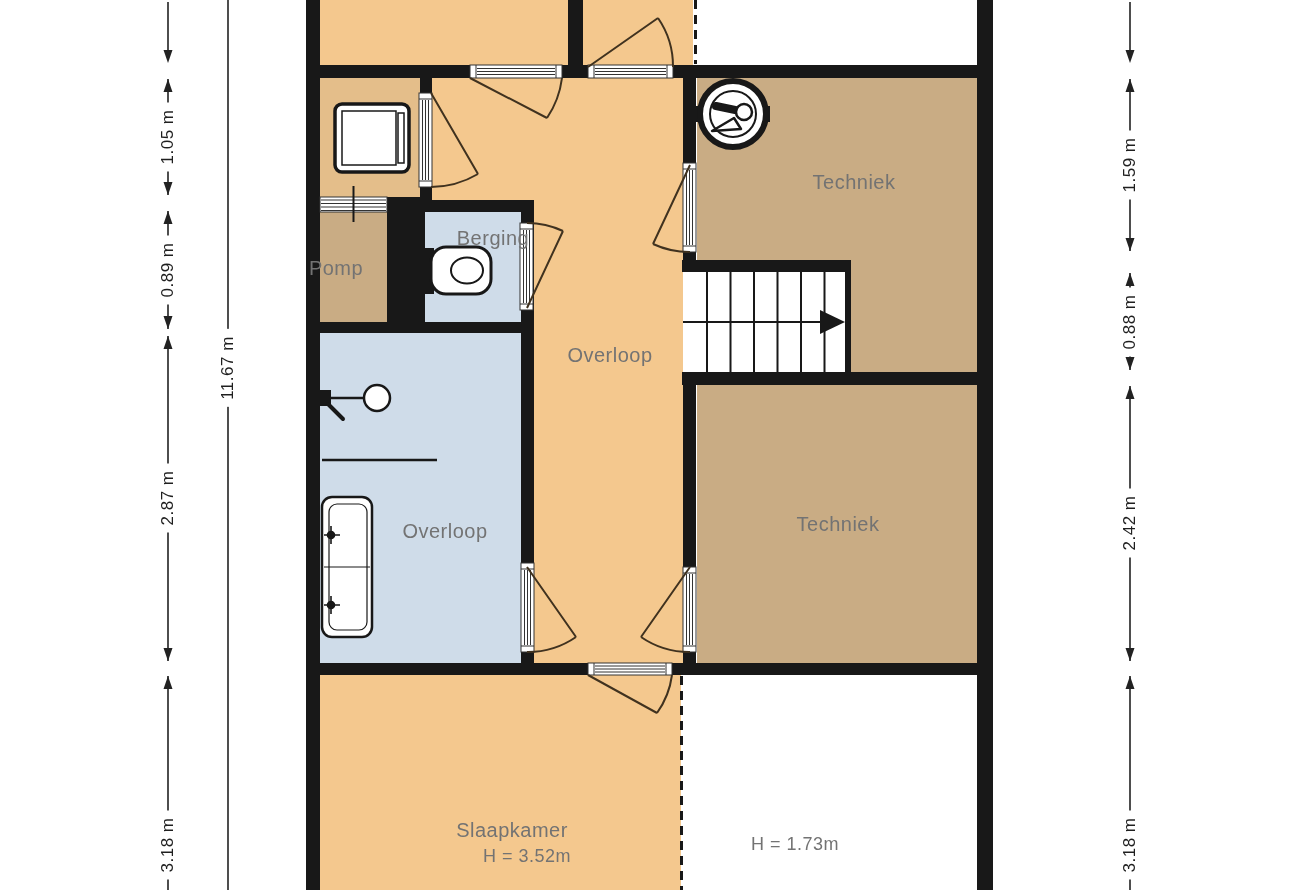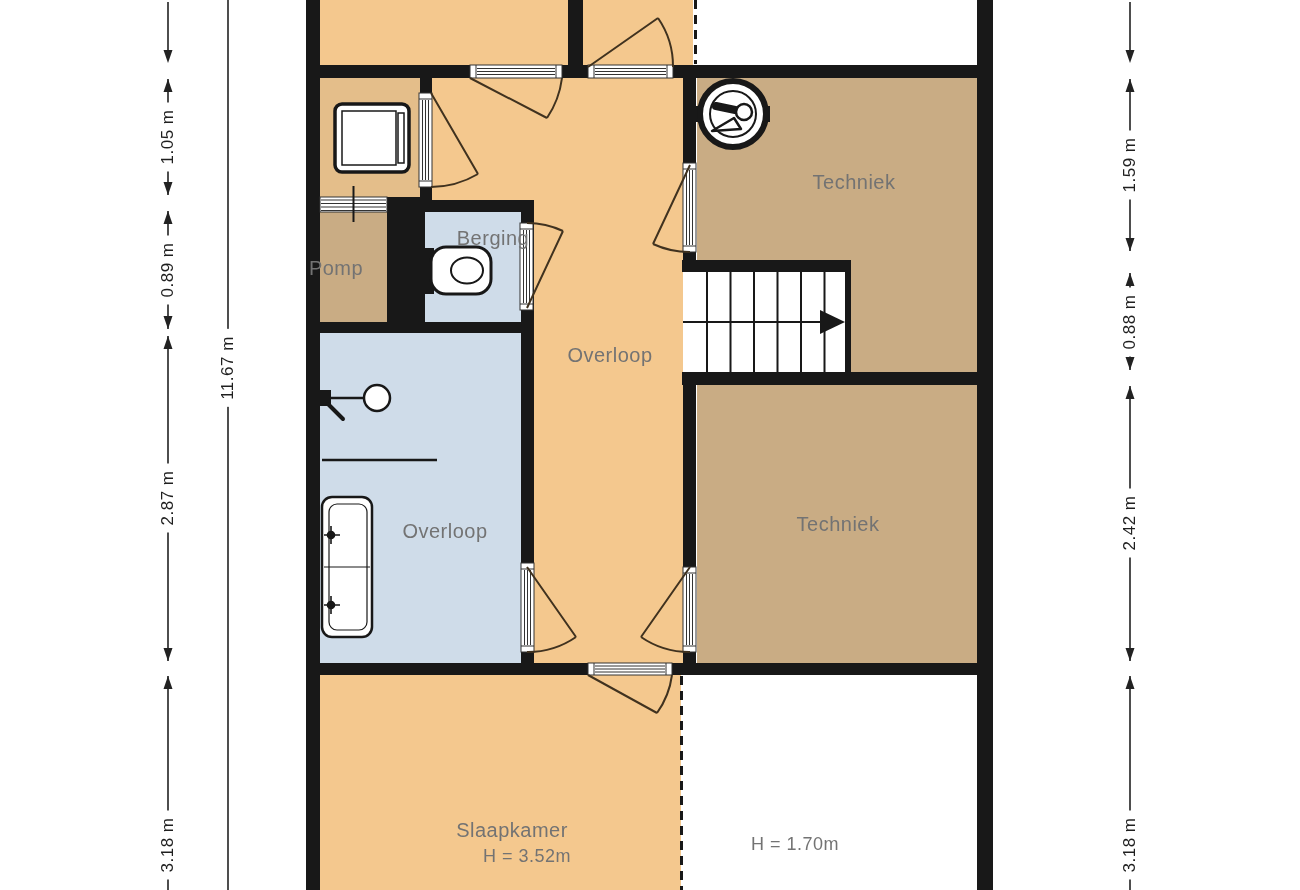--- a/index.html
+++ b/index.html
@@ -181,21 +181,21 @@
 </svg>
 
 <div class="label" style="left:854px;top:182px">Techniek</div>
 <div class="label" style="left:493px;top:238px">Berging</div>
 <div class="label" style="left:336px;top:268px">Pomp</div>
 <div class="label" style="left:610px;top:355px">Overloop</div>
 <div class="label" style="left:445px;top:531px">Overloop</div>
 <div class="label" style="left:838px;top:524px">Techniek</div>
 <div class="label" style="left:512px;top:830px">Slaapkamer</div>
 <div class="label small" style="left:527px;top:856px">H = 3.52m</div>
-<div class="label small" style="left:795px;top:844px">H = 1.70m</div>
+<div class="label small" style="left:795px;top:844px">H = 1.73m</div>
 
 <div class="dim" style="left:168px;top:137px">1.05 m</div>
 <div class="dim" style="left:168px;top:270px">0.89 m</div>
 <div class="dim" style="left:168px;top:498px">2.87 m</div>
 <div class="dim" style="left:168px;top:845px">3.18 m</div>
 <div class="dim" style="left:228px;top:368px">11.67 m</div>
 <div class="dim" style="left:1130px;top:165px">1.59 m</div>
 <div class="dim" style="left:1130px;top:322px">0.88 m</div>
 <div class="dim" style="left:1130px;top:523px">2.42 m</div>
 <div class="dim" style="left:1130px;top:845px">3.18 m</div>

